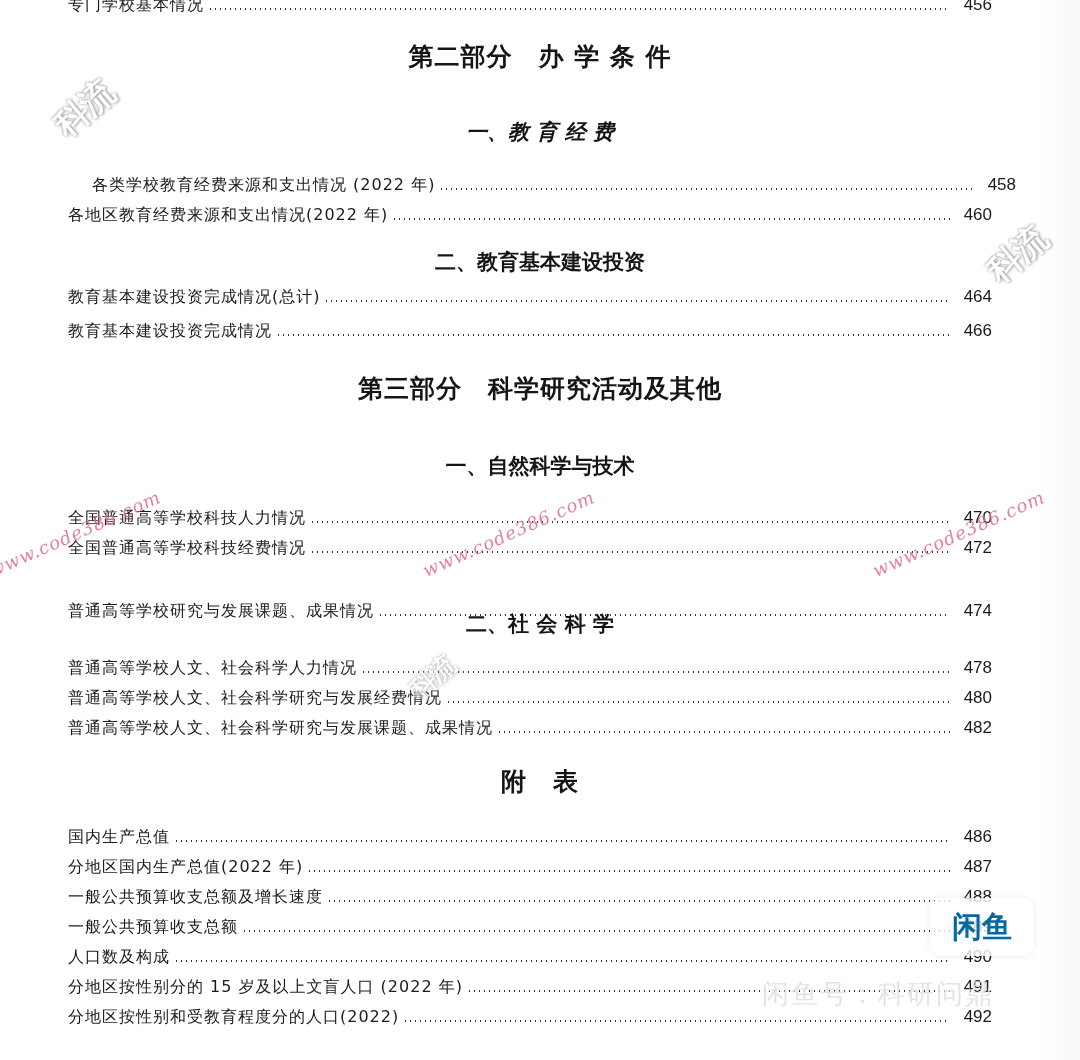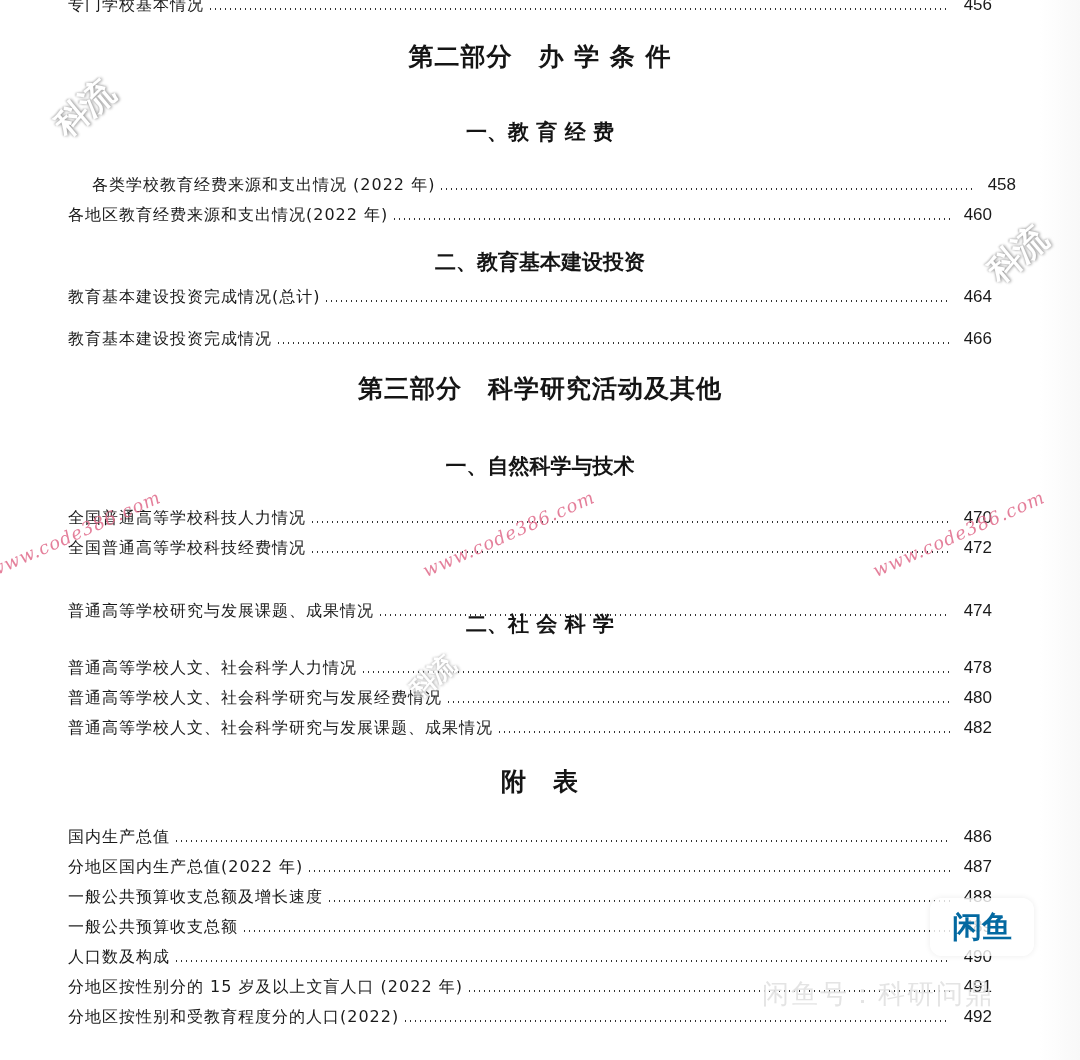--- a/index.html
+++ b/index.html
@@ -59,39 +59,39 @@
 <div class="page">
 
   <div class="toc-row" style="top:-8px;">
     <span class="toc-title">专门学校基本情况</span>
     <span class="toc-leader"></span>
     <span class="toc-page">456</span>
   </div>
 
   <div class="part-title" style="top:40px;">第二部分　办 学 条 件</div>
 
-  <div class="section-title" style="top:118px;">一、教 育 经 费</div>
+  <div class="section-title" style="top:118px;font-style:italic;">一、教 育 经 费</div>
   <div class="toc-row" style="top:172px;margin-left:24px;">
     <span class="toc-title">各类学校教育经费来源和支出情况 (2022 年)</span>
     <span class="toc-leader"></span>
     <span class="toc-page">458</span>
   </div>
   <div class="toc-row" style="top:202px;">
     <span class="toc-title">各地区教育经费来源和支出情况(2022 年)</span>
     <span class="toc-leader"></span>
     <span class="toc-page">460</span>
   </div>
 
   <div class="section-title" style="top:248px;">二、教育基本建设投资</div>
   <div class="toc-row" style="top:284px;">
     <span class="toc-title">教育基本建设投资完成情况(总计)</span>
     <span class="toc-leader"></span>
     <span class="toc-page">464</span>
   </div>
-  <div class="toc-row" style="top:326px;align-items:center;">
+  <div class="toc-row" style="top:318px;align-items:center;">
     <span class="toc-title">教育基本建设投资完成情况</span>
     <span class="toc-leader"></span>
     <span class="toc-page">466</span>
   </div>
 
   <div class="part-title" style="top:372px;">第三部分　科学研究活动及其他</div>
 
   <div class="section-title" style="top:452px;">一、自然科学与技术</div>
   <div class="toc-row" style="top:505px;">
     <span class="toc-title">全国普通高等学校科技人力情况</span>

